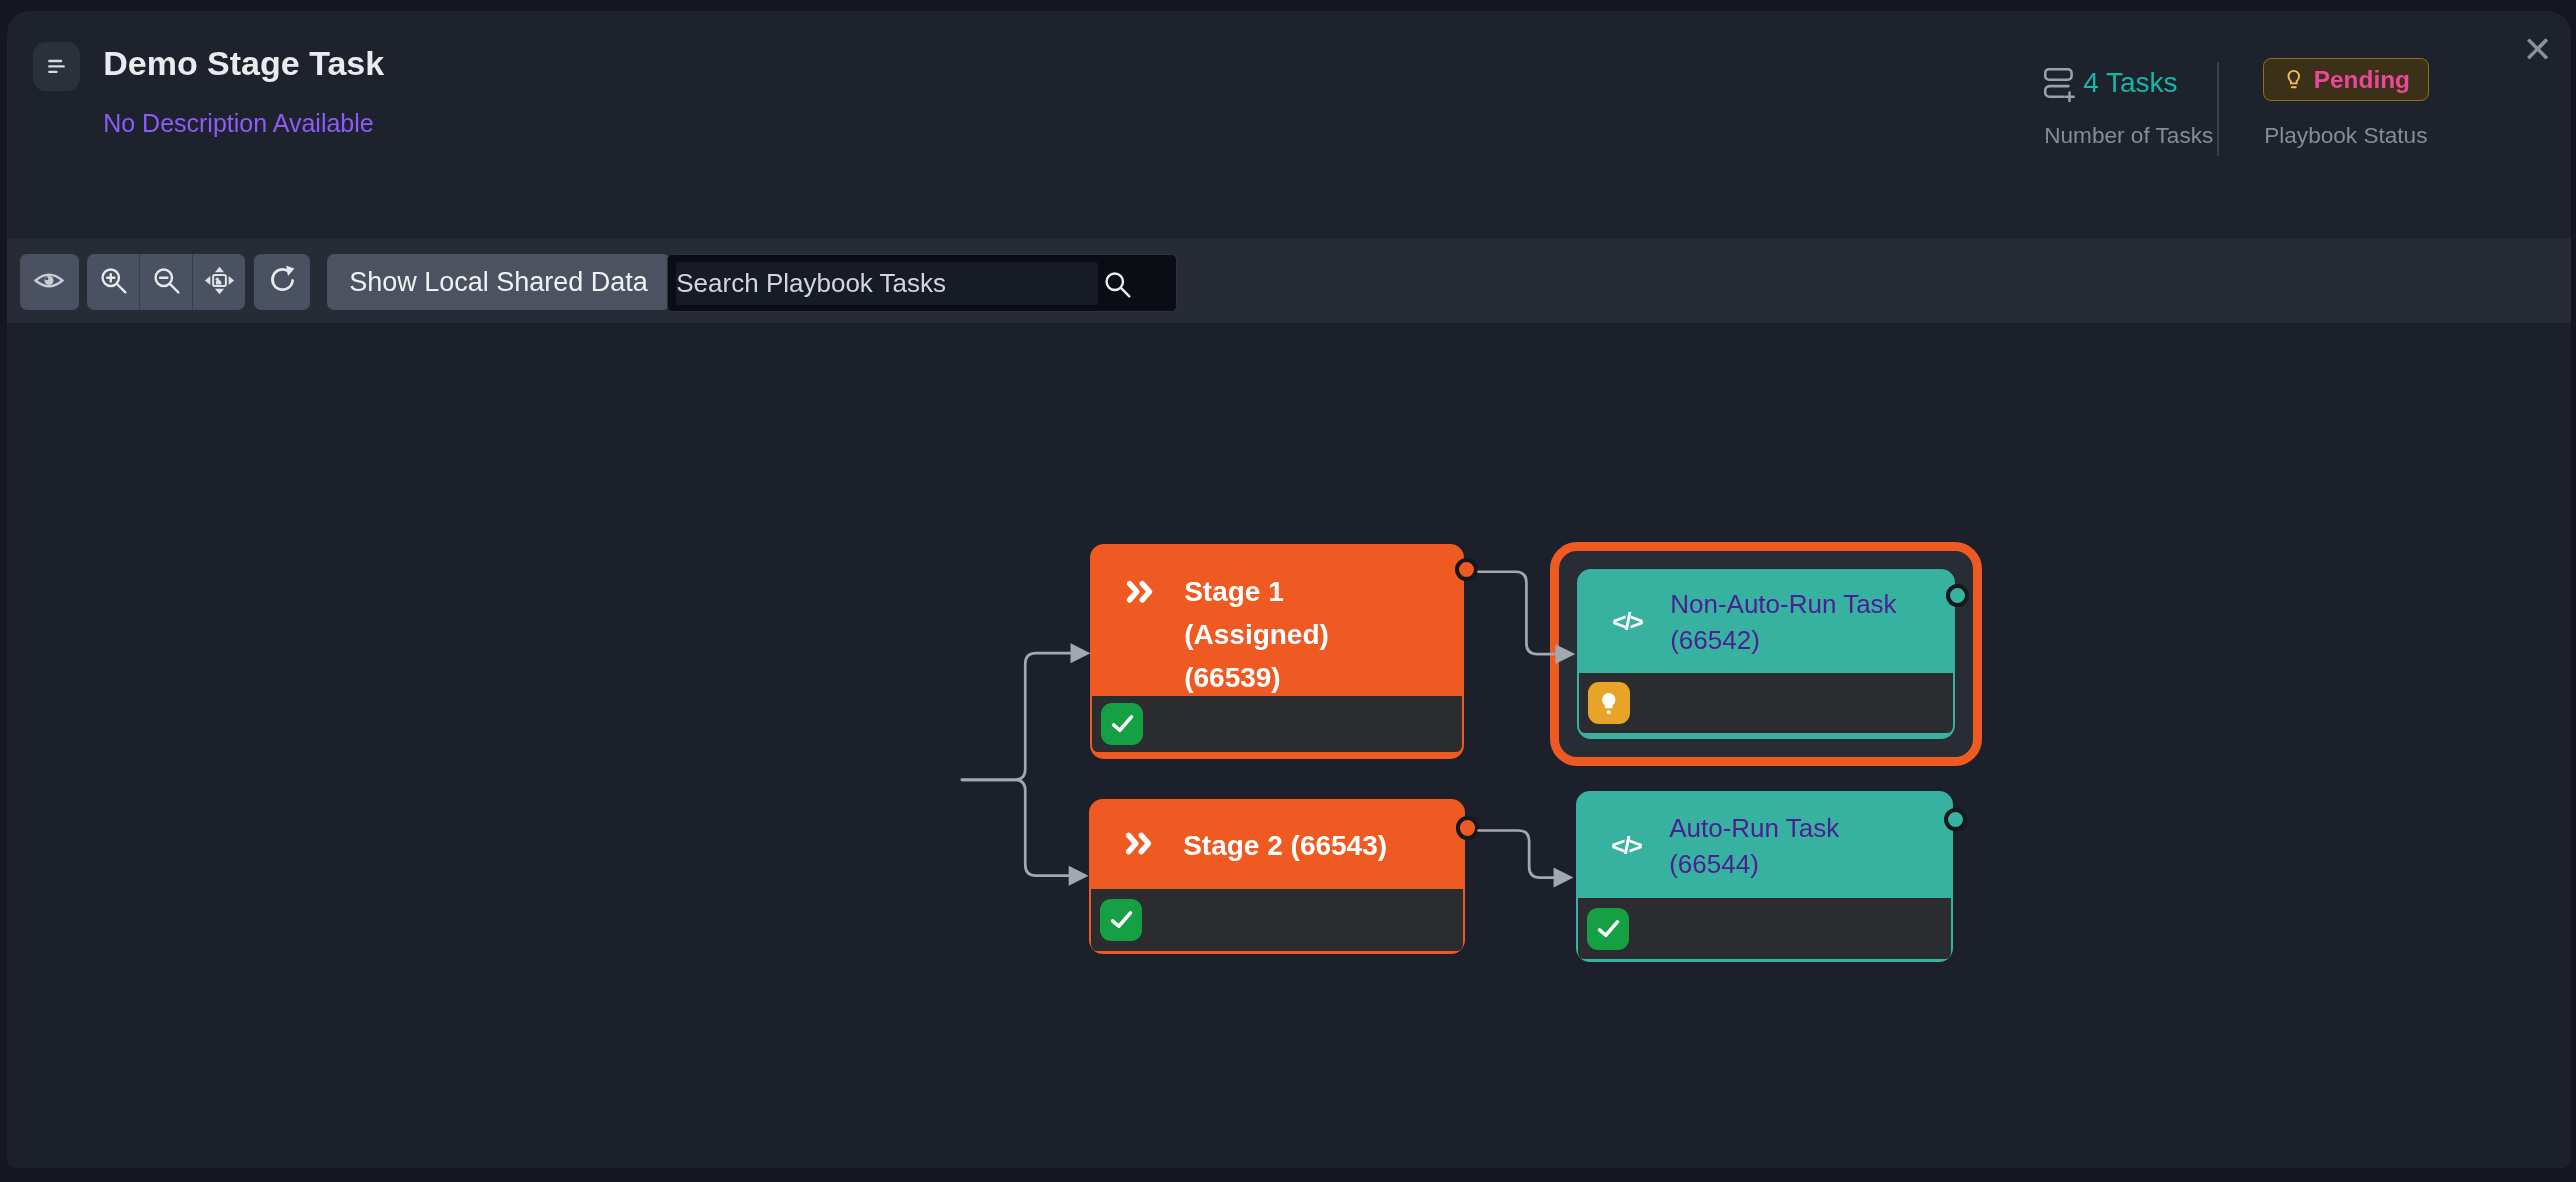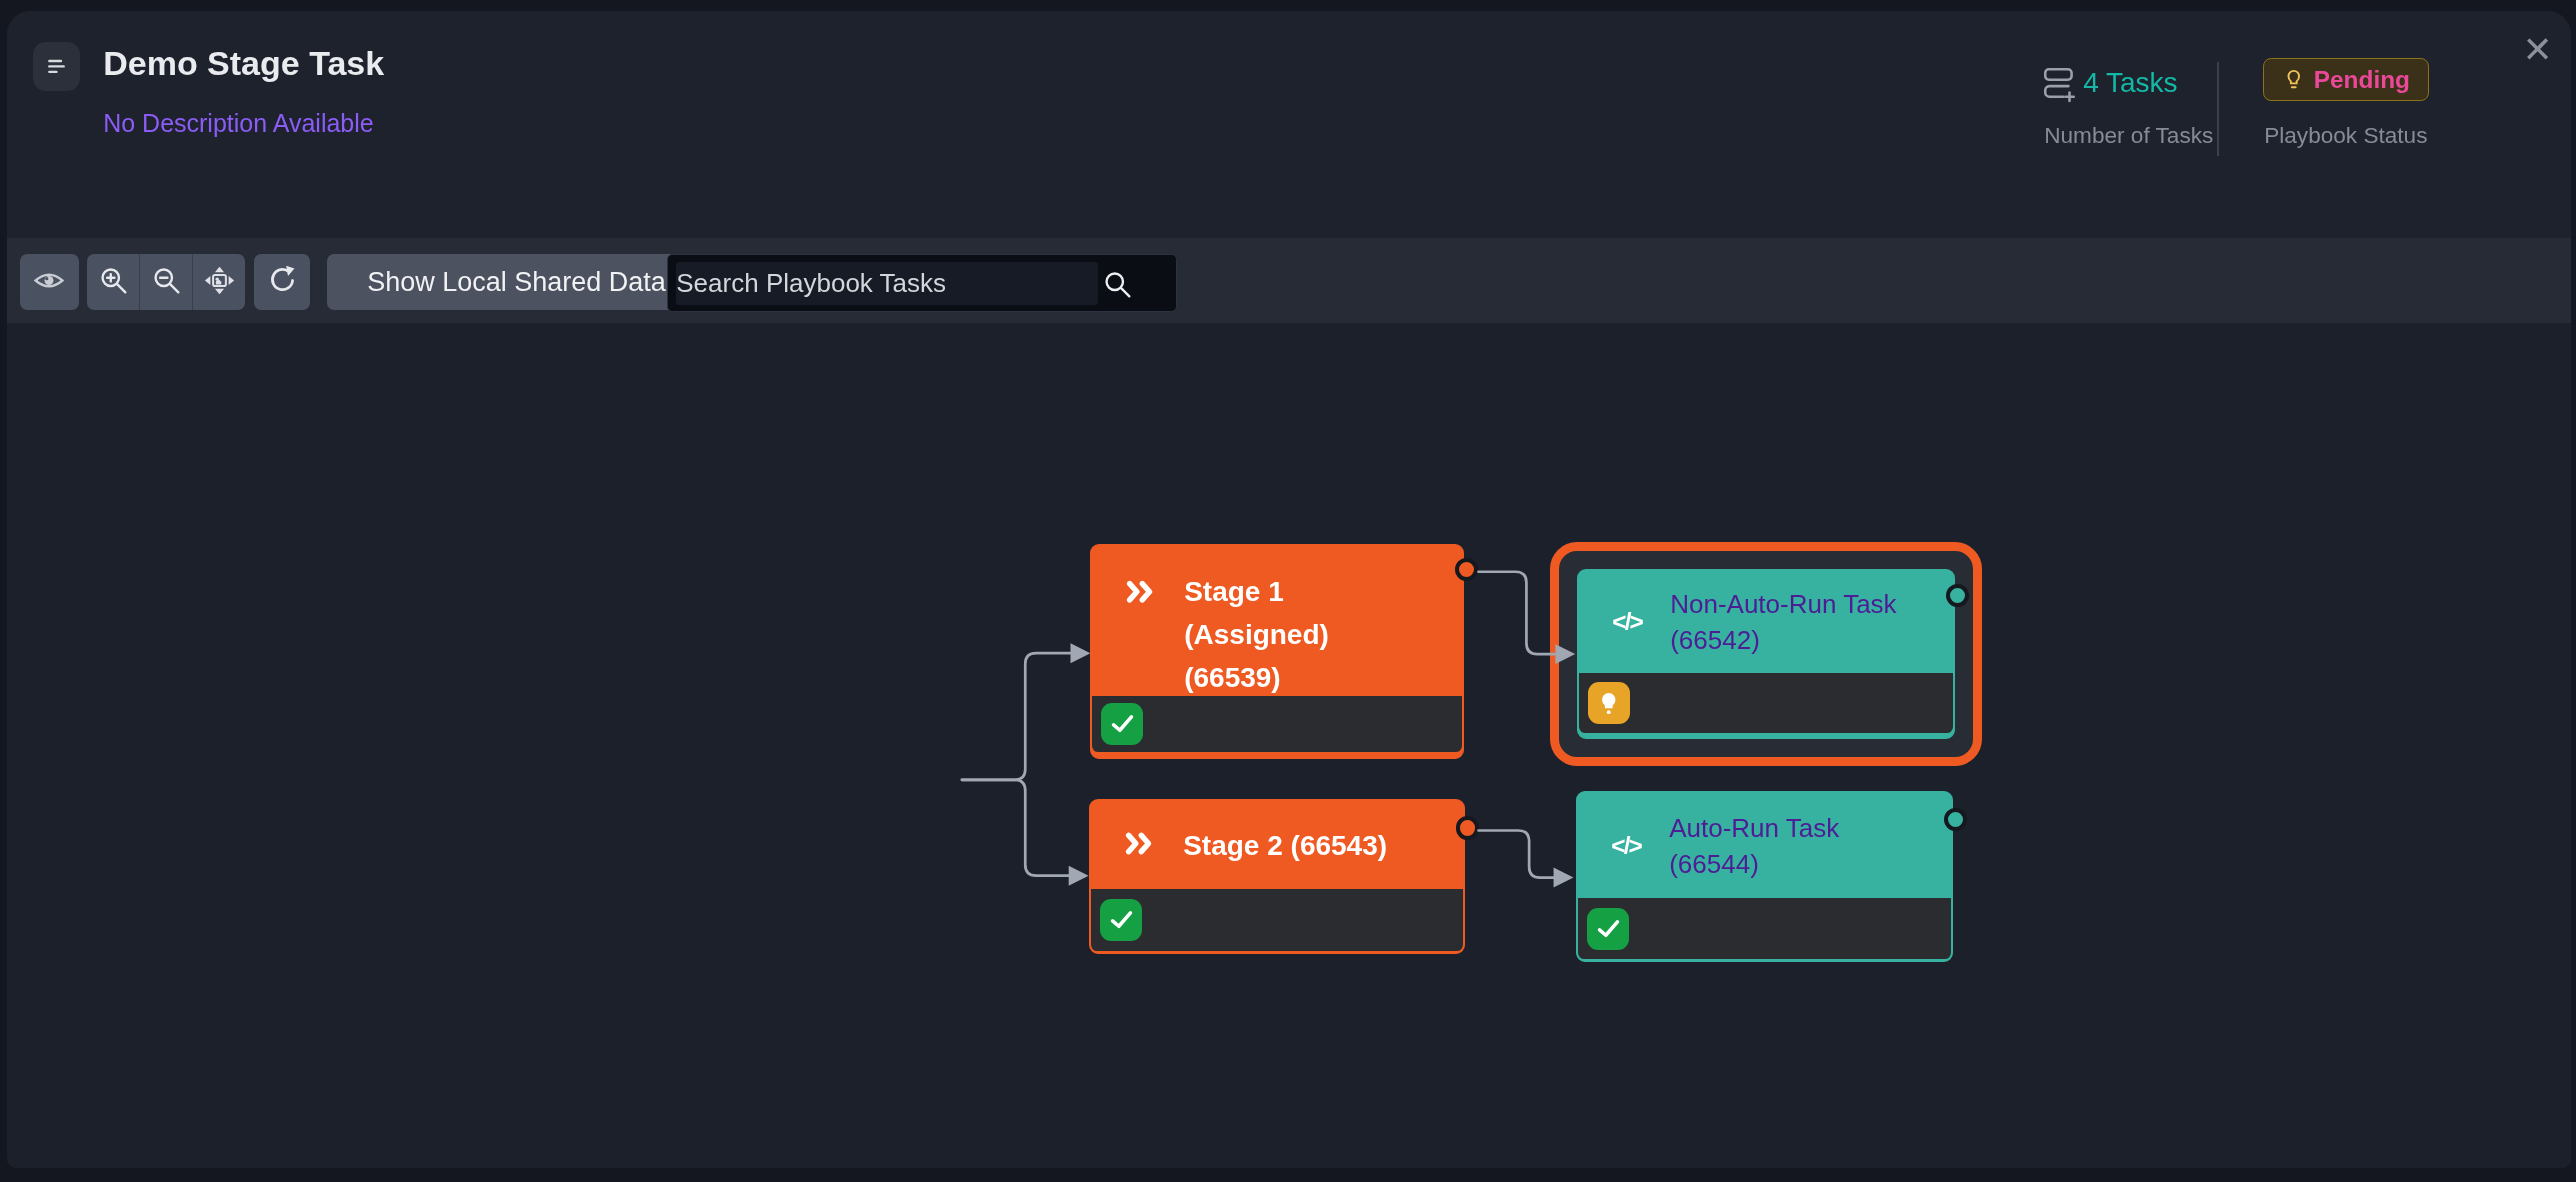--- a/index.html
+++ b/index.html
@@ -34,35 +34,35 @@
   .tbar { position:absolute; left:0; top:227px; right:0; height:85px; background:#272b36; }
   .tbtn { position:absolute; top:16.3px; height:56px; background:#4a5160; border:none;
           border-radius:7.2px; cursor:pointer; display:flex; align-items:center; justify-content:center; }
   .tbtn-eye { left:12.7px; width:59px; }
   .tgroup { position:absolute; left:80px; top:16.3px; width:158px; height:56px; background:#4a5160;
             border-radius:7.2px; display:flex; }
   .tgroup .cell { flex:1; display:flex; align-items:center; justify-content:center;
                   background:transparent; border:none; cursor:pointer; }
   .tgroup .cell + .cell { border-left:1.8px solid #394049; }
   .tbtn-refresh { left:247px; width:56px; }
-  .tbtn-data { left:320px; padding:0 40px; font-size:27px; color:#f1f2f4; background:#4c5260; }
+  .tbtn-data { left:320px; padding:0 22px; font-size:27px; color:#f1f2f4; background:#4c5260; }
   .search-well { position:absolute; left:660px; top:16.3px; width:510px; height:58px;
                  background:#0a0d13; border:0.9px solid #2c3340; border-radius:5.4px; }
   .search-well input { position:absolute; left:8.1px; top:7.2px; width:422px; height:43px;
                  background:#161b25; border:none; border-radius:2.7px; outline:none;
                  font-size:26px; color:#d6d9dd;
                  font-family:"Liberation Sans", sans-serif; }
   .search-well input::placeholder { color:#d3d6db; opacity:1; }
   .search-well .mag { position:absolute; left:434px; top:13.6px; }
 
   
   .canvas { position:absolute; left:0; top:312px; right:0; bottom:0; background:#1b202a; }
   .edges { position:absolute; inset:0; pointer-events:none; z-index:3; }
 
-  .node { position:absolute; border-radius:9px; z-index:2; }
+  .node { position:absolute; border-radius:14px; z-index:2; }
   .node .body { position:relative; background:#2a2c30; border-radius:0 0 6.3px 6.3px; }
   .stamp { position:absolute; left:9px; top:50%; transform:translateY(-50%);
            width:42px; height:42px; border-radius:11px;
            display:flex; align-items:center; justify-content:center; }
   .stamp.green { background:#16a044; }
   .stamp.amber { background:#e8a426; }
   .port { position:absolute; right:-16.3px; width:23.5px; height:23.5px; border-radius:50%;
           border:4.5px solid #15181e; z-index:4; cursor:pointer; }
 
   

